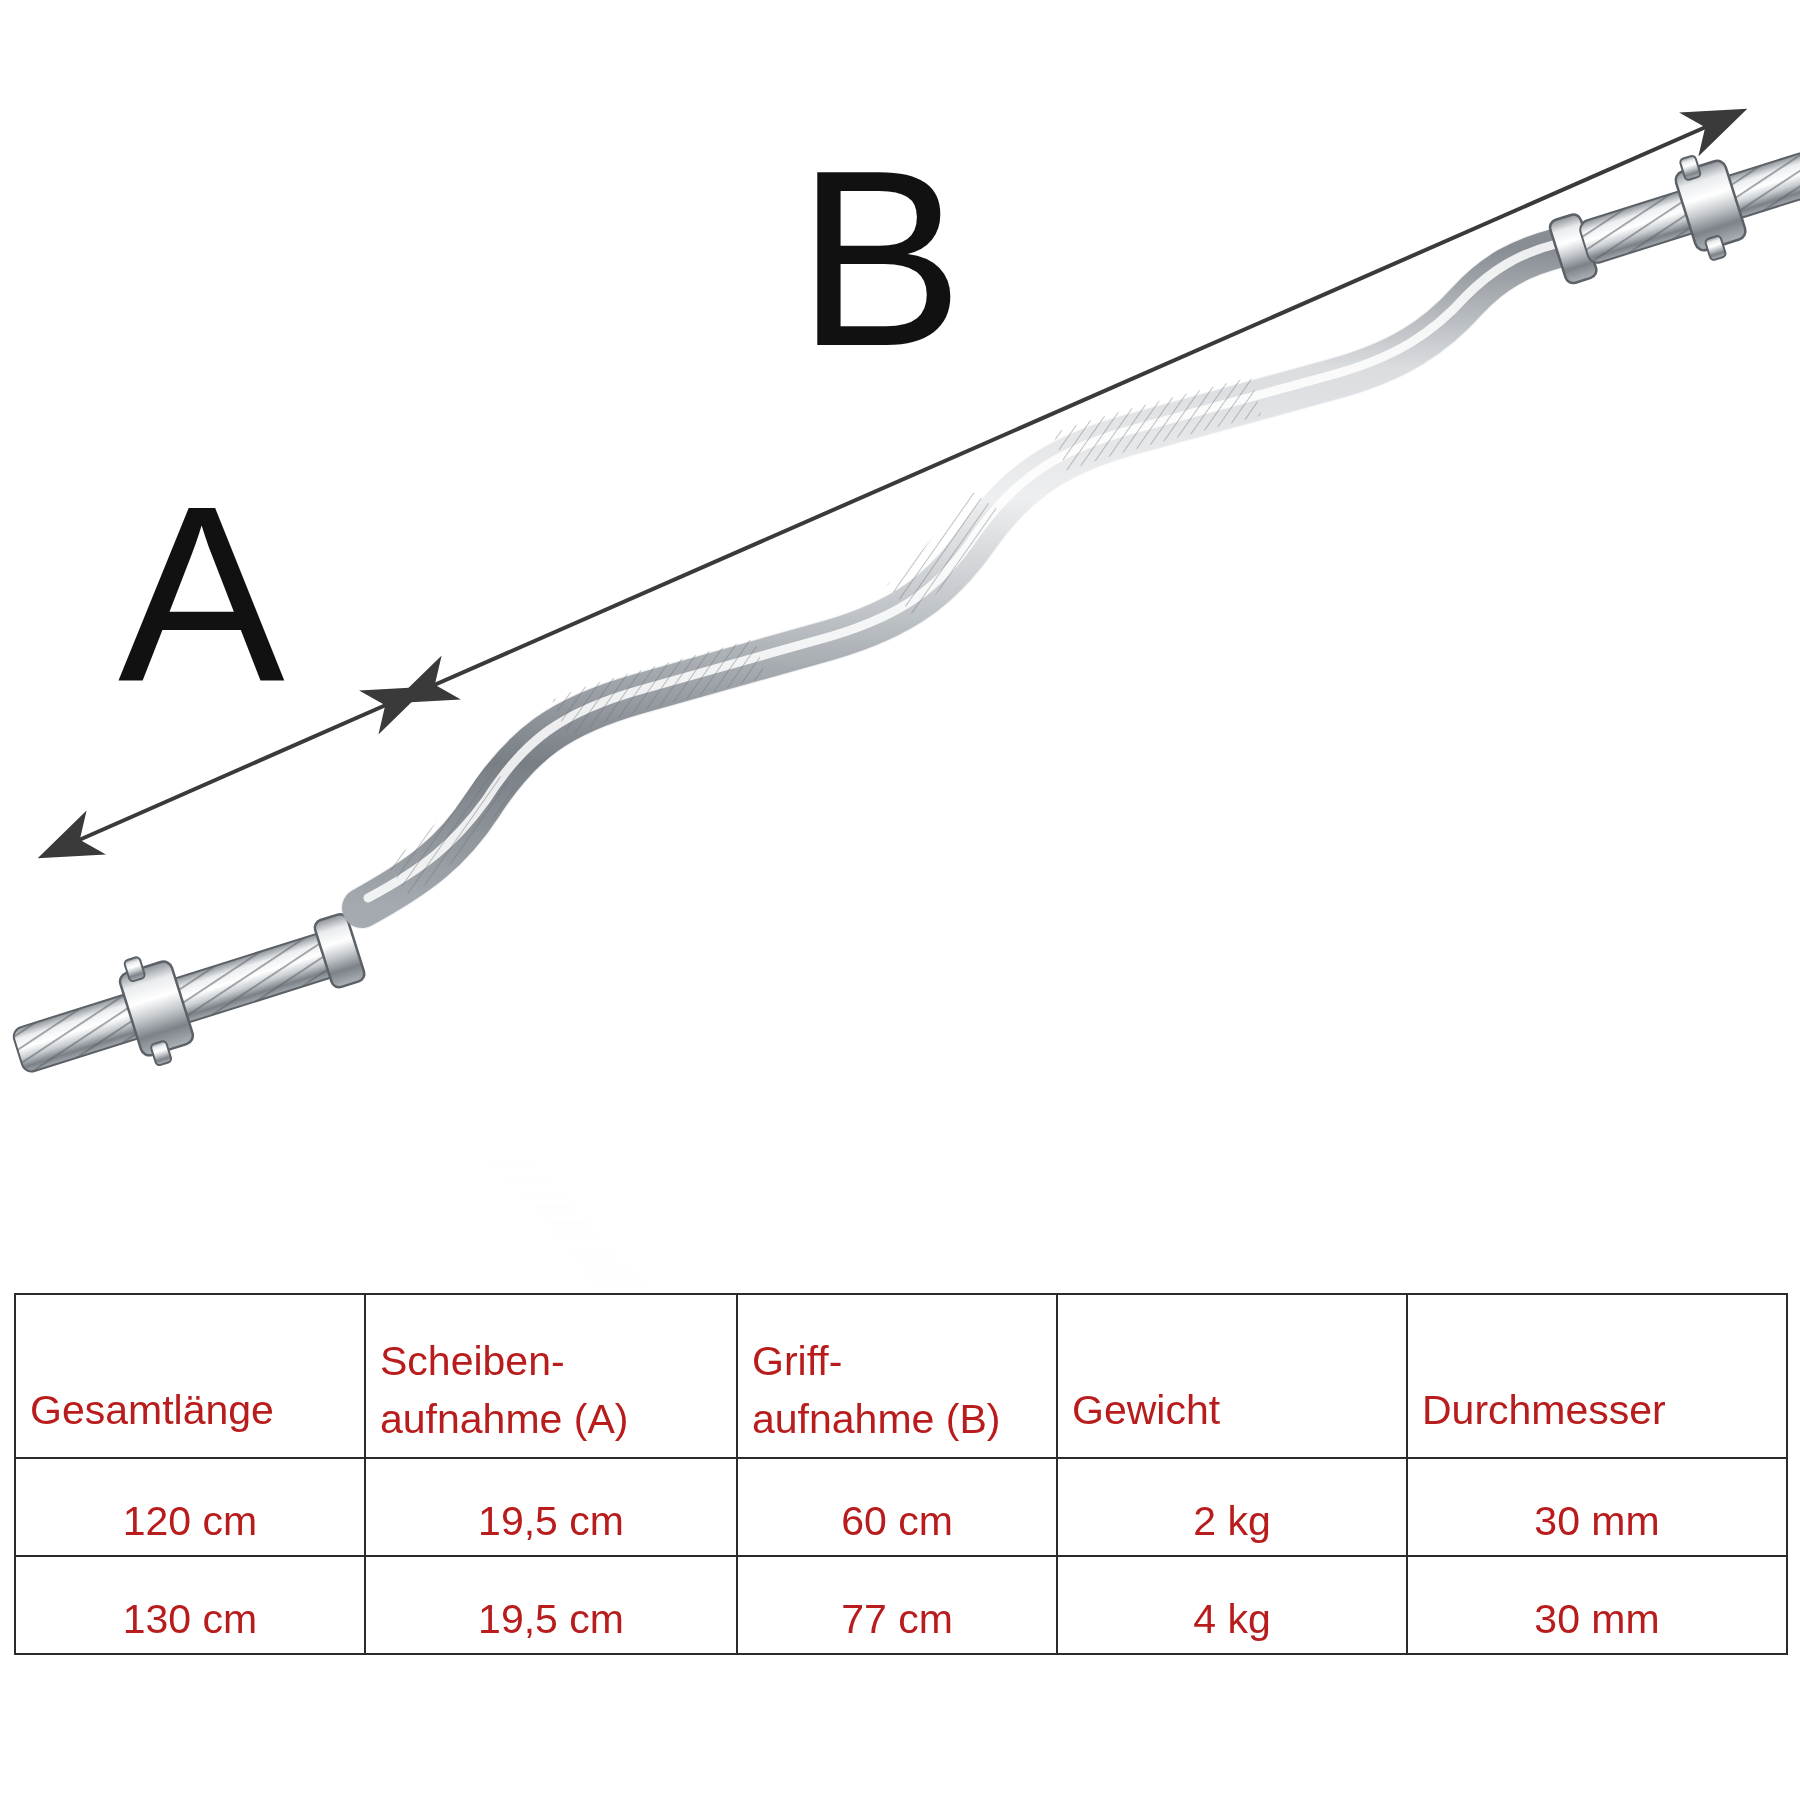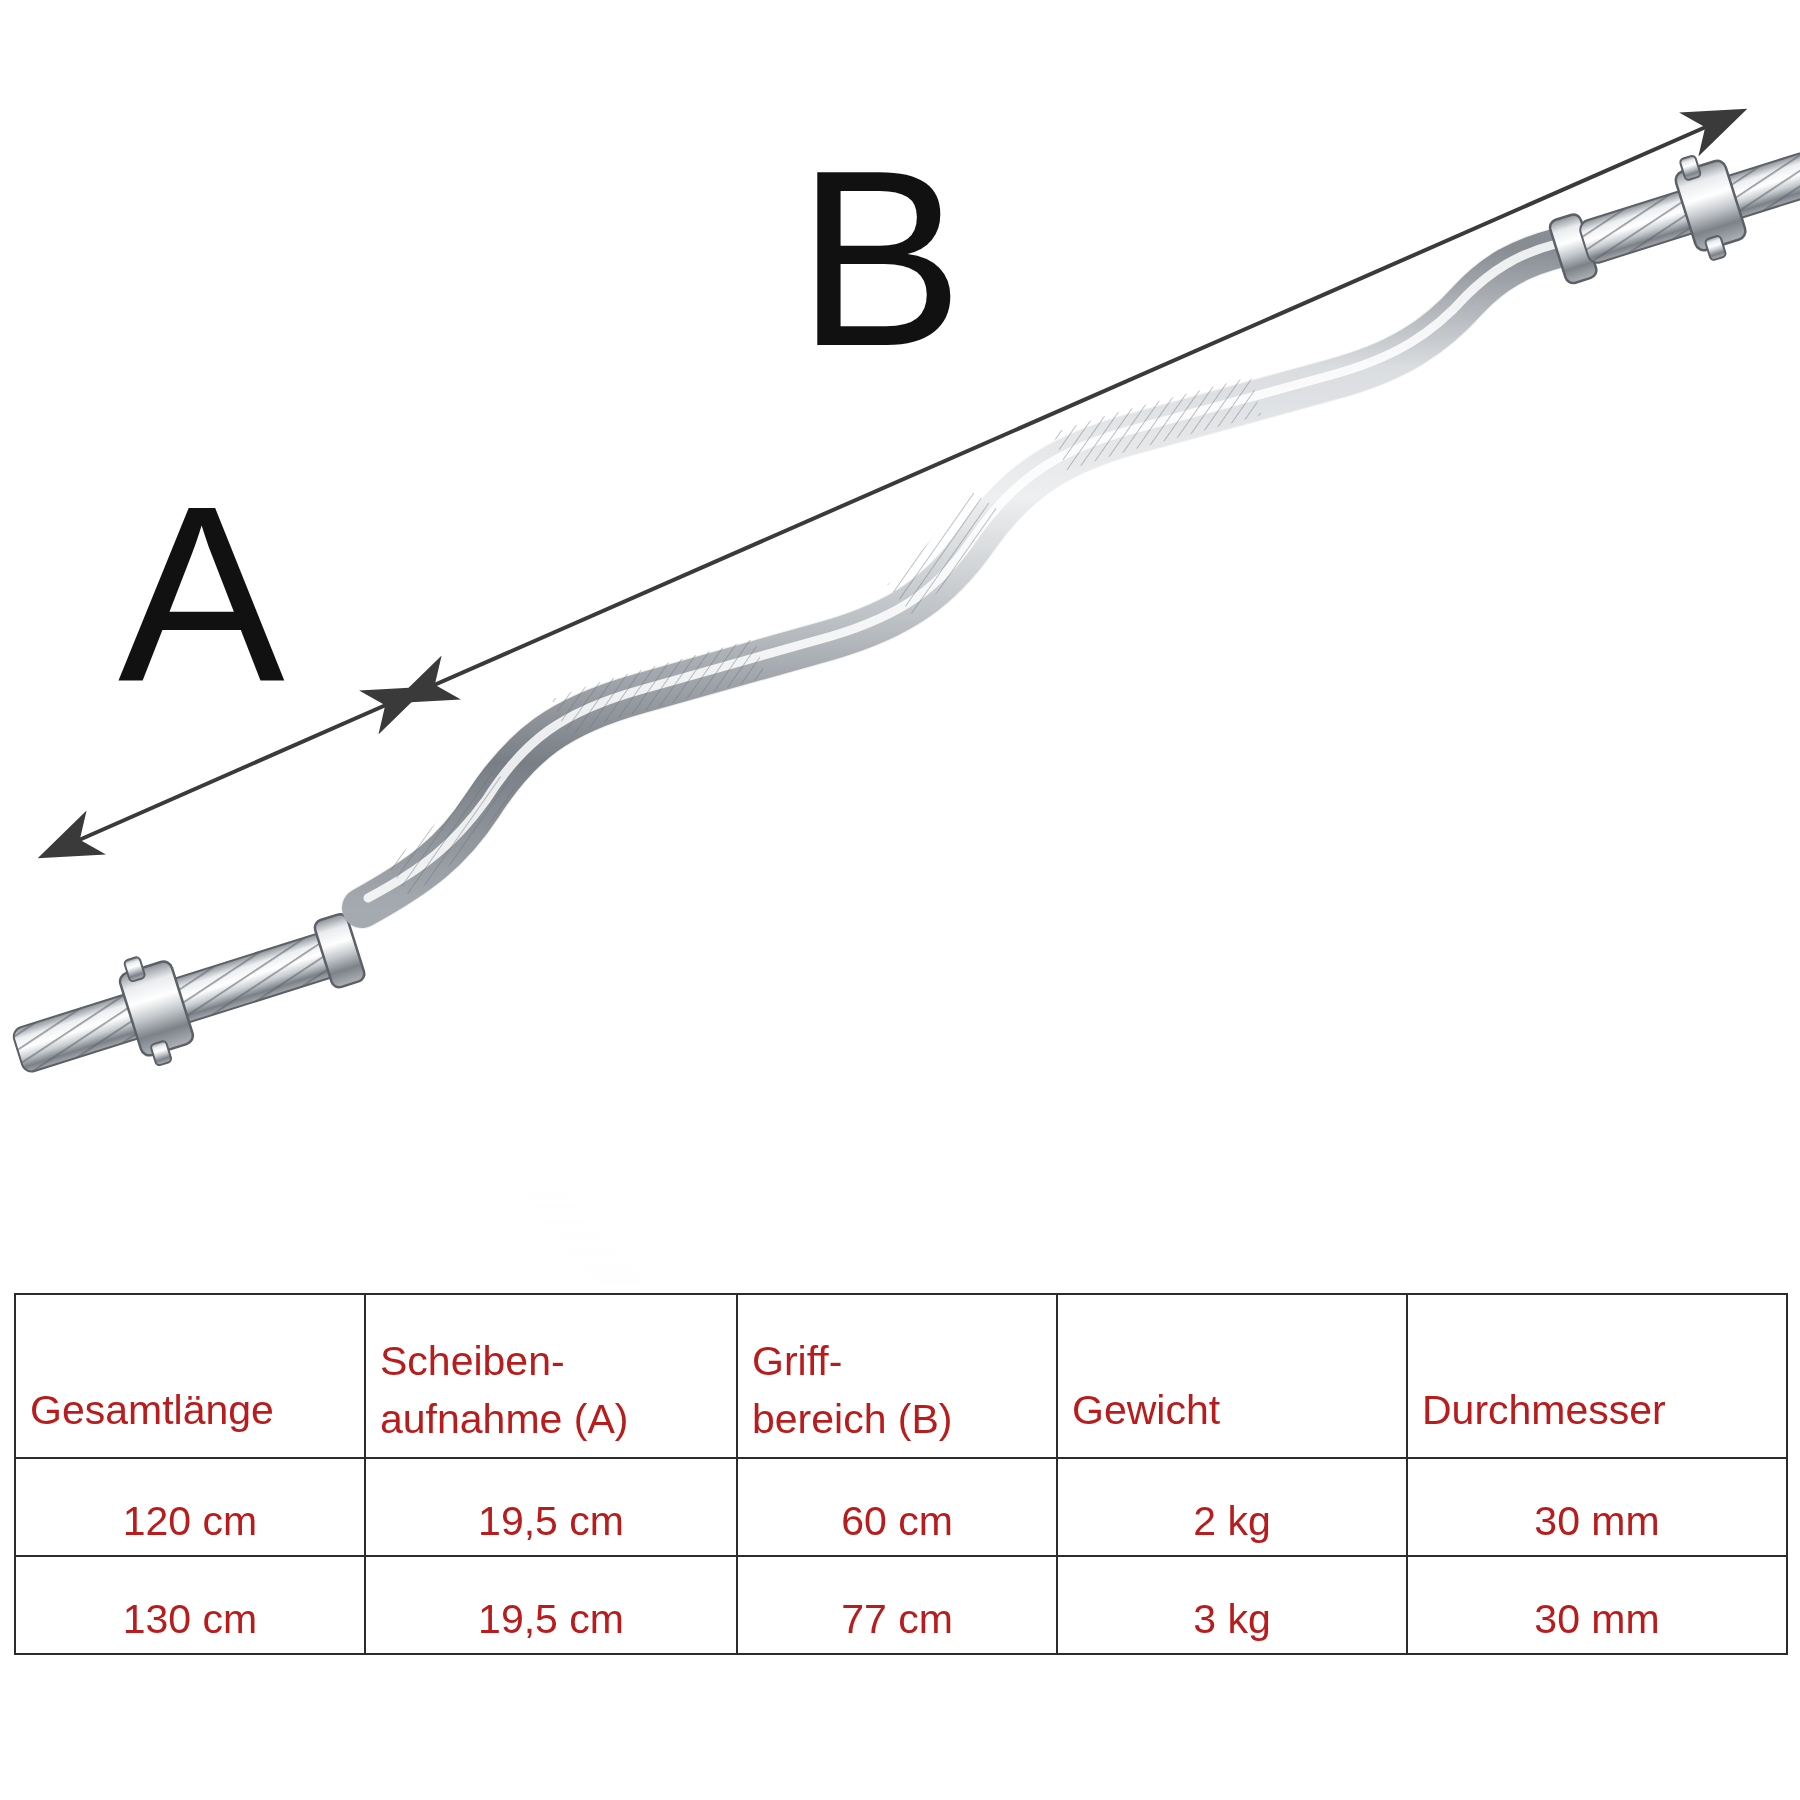--- a/index.html
+++ b/index.html
@@ -249,21 +249,21 @@
         <th>
           <span>Gesamtlänge</span>
           <span class="hdr-line2"></span>
         </th>
         <th>
           <span>Scheiben-</span>
           <span class="hdr-line2">aufnahme (A)</span>
         </th>
         <th>
           <span>Griff-</span>
-          <span class="hdr-line2">bereich (B)</span>
+          <span class="hdr-line2">aufnahme (B)</span>
         </th>
         <th>
           <span>Gewicht</span>
           <span class="hdr-line2"></span>
         </th>
         <th>
           <span>Durchmesser</span>
           <span class="hdr-line2"></span>
         </th>
       </tr>
@@ -273,18 +273,18 @@
         <td class="first">120 cm</td>
         <td>19,5 cm</td>
         <td>60 cm</td>
         <td>2 kg</td>
         <td>30 mm</td>
       </tr>
       <tr>
         <td class="first">130 cm</td>
         <td>19,5 cm</td>
         <td>77 cm</td>
-        <td>3 kg</td>
+        <td>4 kg</td>
         <td>30 mm</td>
       </tr>
     </tbody>
   </table>
 </div>
 
 </body></html>

